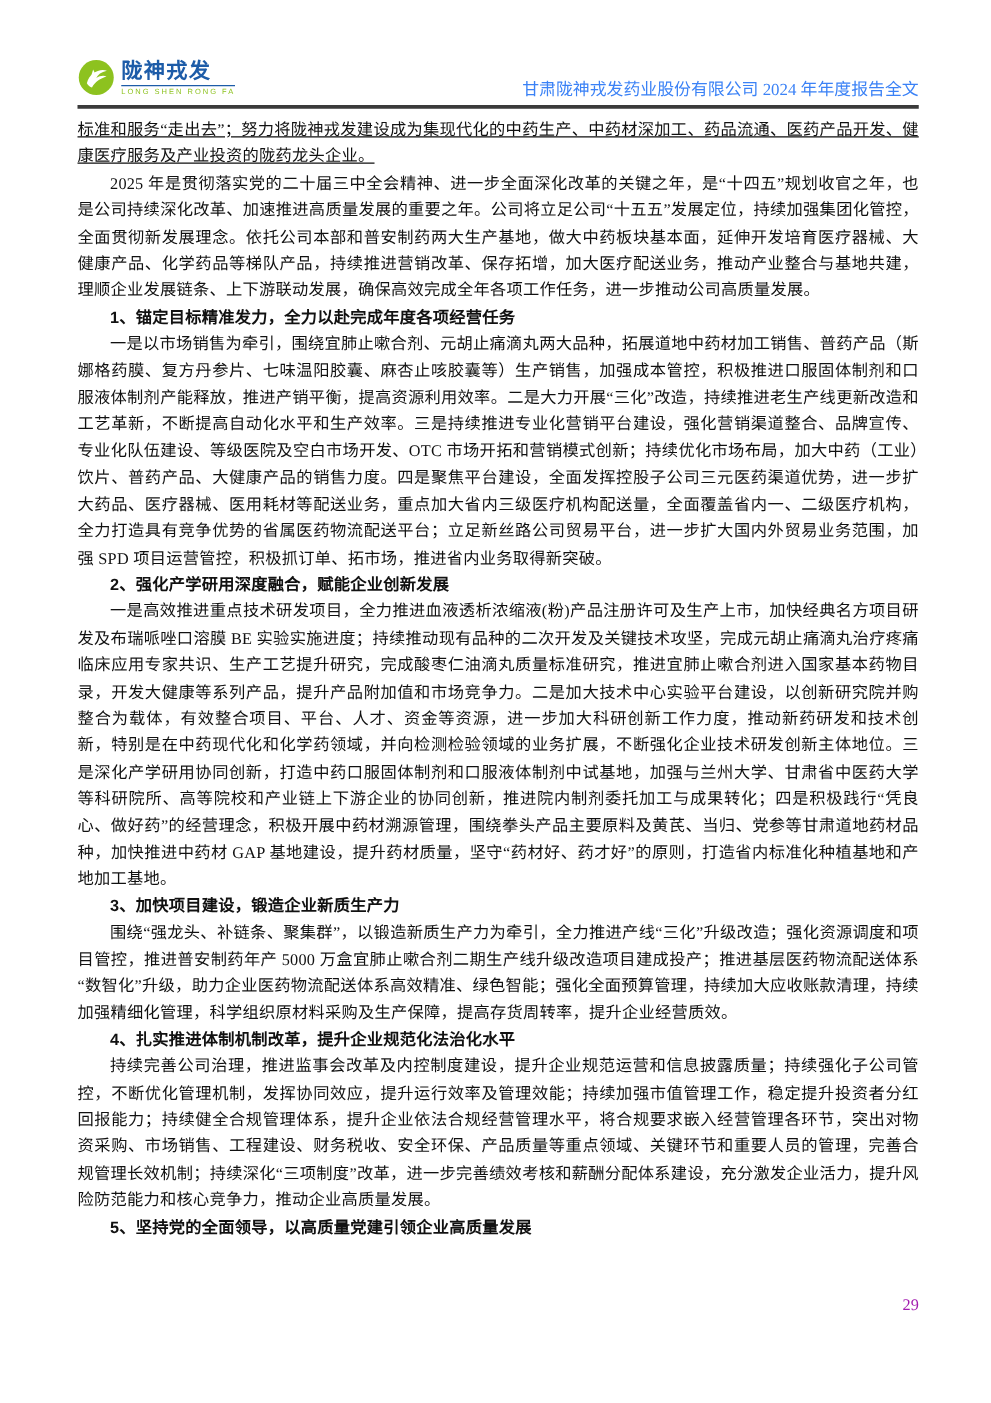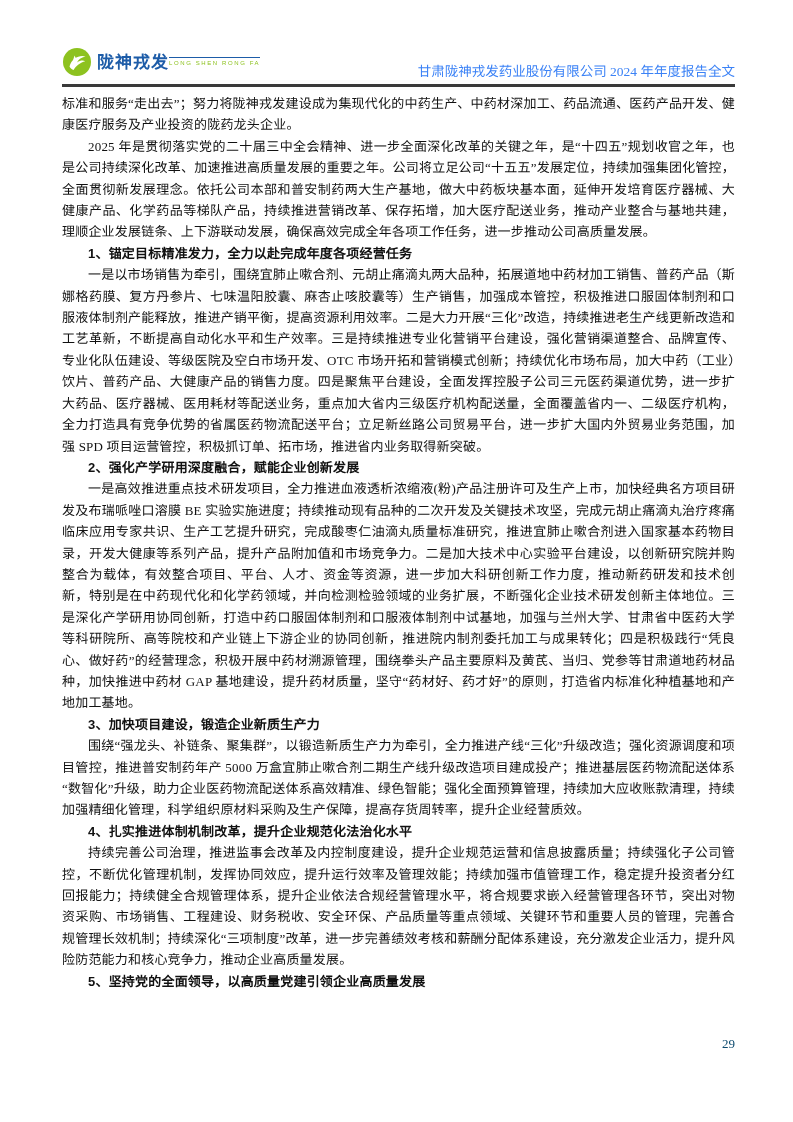--- a/index.html
+++ b/index.html
@@ -16,21 +16,21 @@
     background: #ffffff;
   }
   
   .header {
     position: absolute;
     left: 62px; top: 42px; width: 673px; height: 40px;
     display: flex; justify-content: space-between; align-items: center;
   }
   .logo { display: flex; align-items: center; gap: 5px; }
   .logo-mark { width: 30px; height: 30px; display: block; }
-  .logo-text { display: flex; flex-direction: row; line-height: 1; }
+  .logo-text { display: flex; flex-direction: column; line-height: 1; }
   .brand-cn {
     font-family: "Liberation Sans", "DejaVu Sans", sans-serif;
     font-weight: 700; font-size: 17px; color: #1d5ca8; letter-spacing: 1px;
   }
   .brand-en {
     font-family: "Liberation Sans", "DejaVu Sans", sans-serif;
     font-size: 6px; color: #8dc21f; letter-spacing: 1.6px; margin-top: 3px;
     border-top: 1px solid #1d5ca8; padding-top: 2px;
   }
   .doc-title {
@@ -44,33 +44,33 @@
   }
   
   .content {
     position: absolute;
     left: 62px; top: 93px; width: 673px;
     font-size: 13px; line-height: 21.4px;
     text-align: justify;
     letter-spacing: 0.2px;
   }
   .para { text-indent: 2em; }
-  .para.cont { text-indent: 0; }
+  .para.cont { text-indent: 0; text-decoration: underline; }
   .subhead {
     text-indent: 2em;
     font-weight: 700;
     font-family: "Liberation Sans", "DejaVu Sans", sans-serif;
     font-size: 13px;
   }
   
   .page-num {
     position: absolute;
     left: 62px; top: 1036px; width: 673px;
     text-align: right;
-    font-size: 13px; color: #0c4a6e;
+    font-size: 13px; color: #a21caf;
   }
 </style>
 </head>
 <body>
 
 <div class="page">
 
   <header class="header">
     <div class="logo">
       <span>

